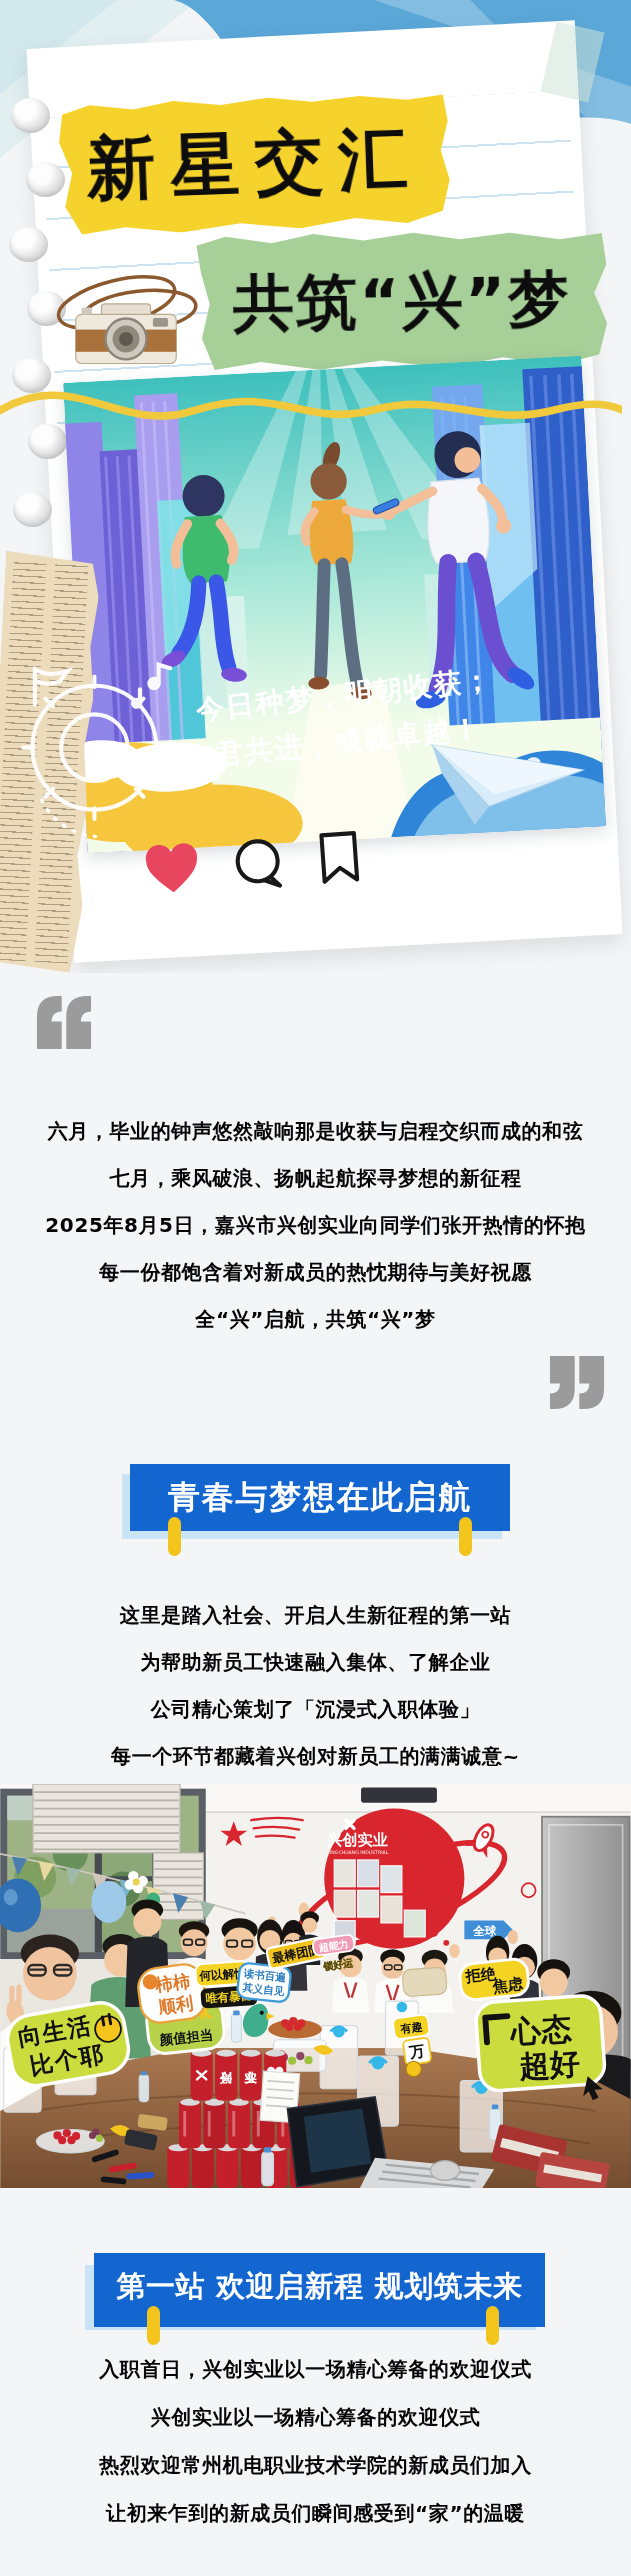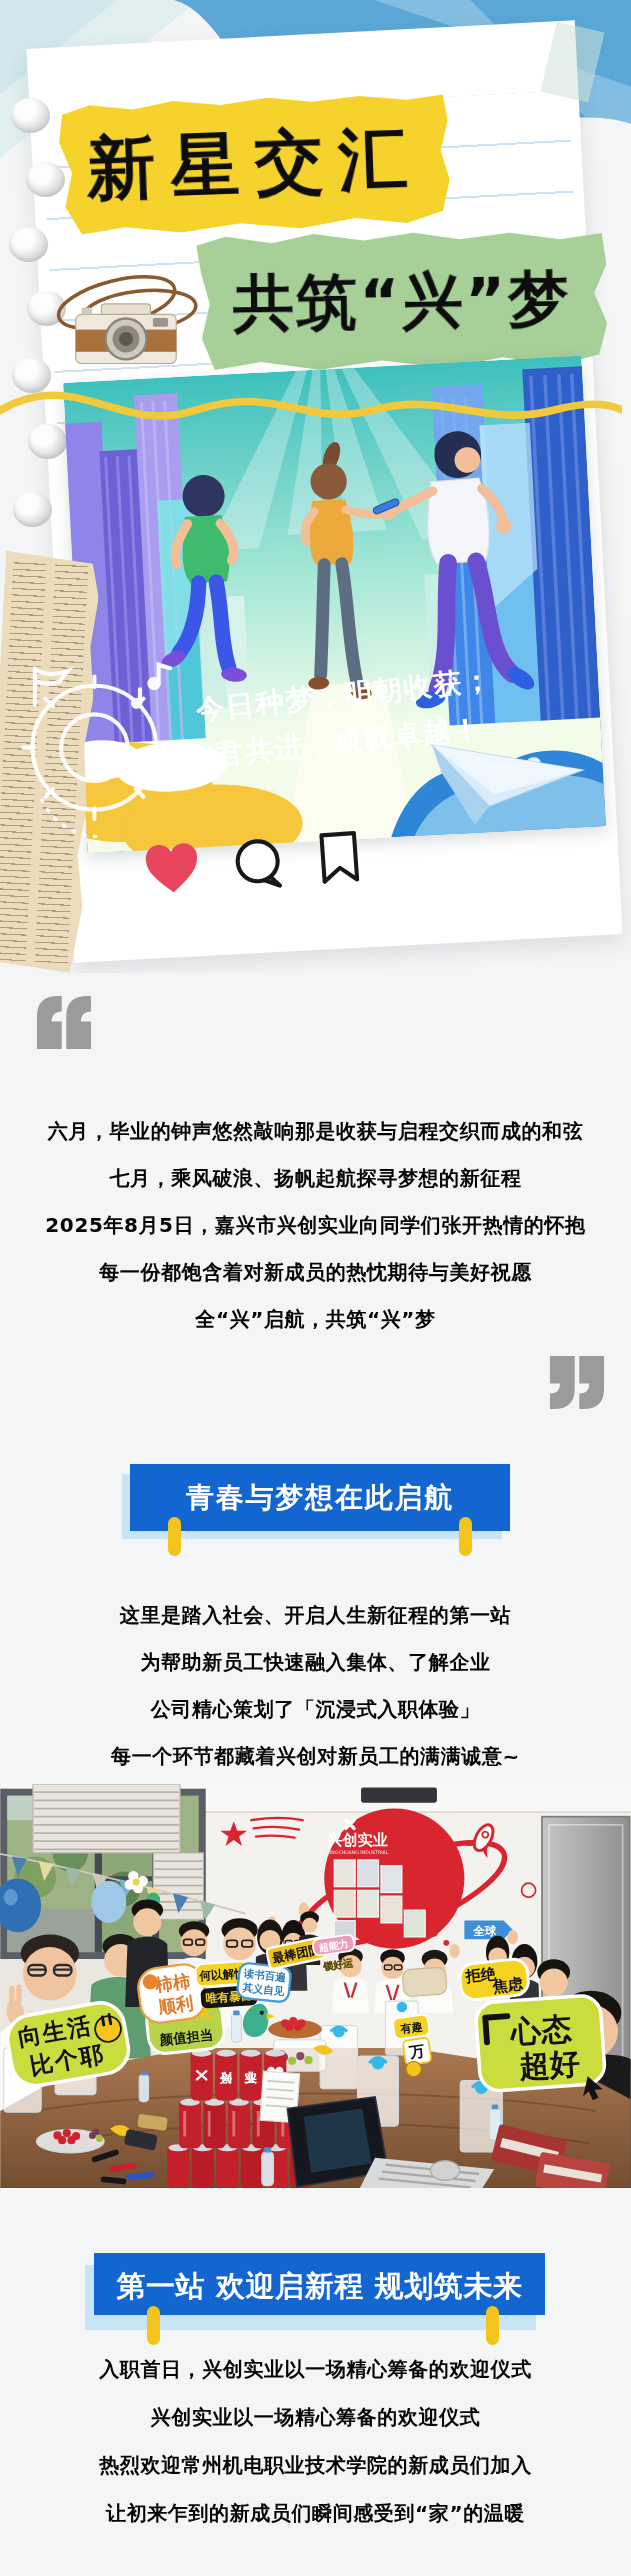--- a/index.html
+++ b/index.html
@@ -56,24 +56,24 @@
         font-size:20px;letter-spacing:0.6px;color:#050505;}
   .quote-lines{top:1108px;line-height:47px;}
   .para2{top:1592px;line-height:47px;}
   .para3{top:2345px;line-height:48px;}
   
   .hdr-shadow{position:absolute;background:#c9e3f7;}
   .hdr-box{position:absolute;background:#1365cf;color:#fff;font-weight:800;text-align:center;
            white-space:nowrap;}
   .hdr-pill{position:absolute;width:13px;height:39px;border-radius:7px;background:#f2c41c;}
   .h1s{left:122px;top:1474px;width:380px;height:65px;}
-  .h1b{left:130px;top:1464px;width:380px;height:67px;font-size:28px;line-height:67px;letter-spacing:1.8px;}
+  .h1b{left:130px;top:1464px;width:380px;height:67px;font-size:32px;line-height:67px;letter-spacing:1.8px;}
   .h1p1{left:168px;top:1517px}.h1p2{left:459px;top:1517px}
   .h2s{left:85px;top:2265px;width:451px;height:65px;}
-  .h2b{left:94px;top:2253px;width:451px;height:62px;font-size:29px;line-height:67px;letter-spacing:0.6px;}
+  .h2b{left:94px;top:2253px;width:451px;height:74px;font-size:29px;line-height:67px;letter-spacing:0.6px;}
   .h2p1{left:147px;top:2306px}.h2p2{left:486px;top:2306px}
   
   .photo{position:absolute;left:0;top:1784px;}
   svg{display:block;font-family:"DejaVu Sans","Liberation Sans",sans-serif;}
   svg text{font-family:"DejaVu Sans","Liberation Sans",sans-serif;}
 </style>
 </head>
 <body>
 
 <div id="page">

